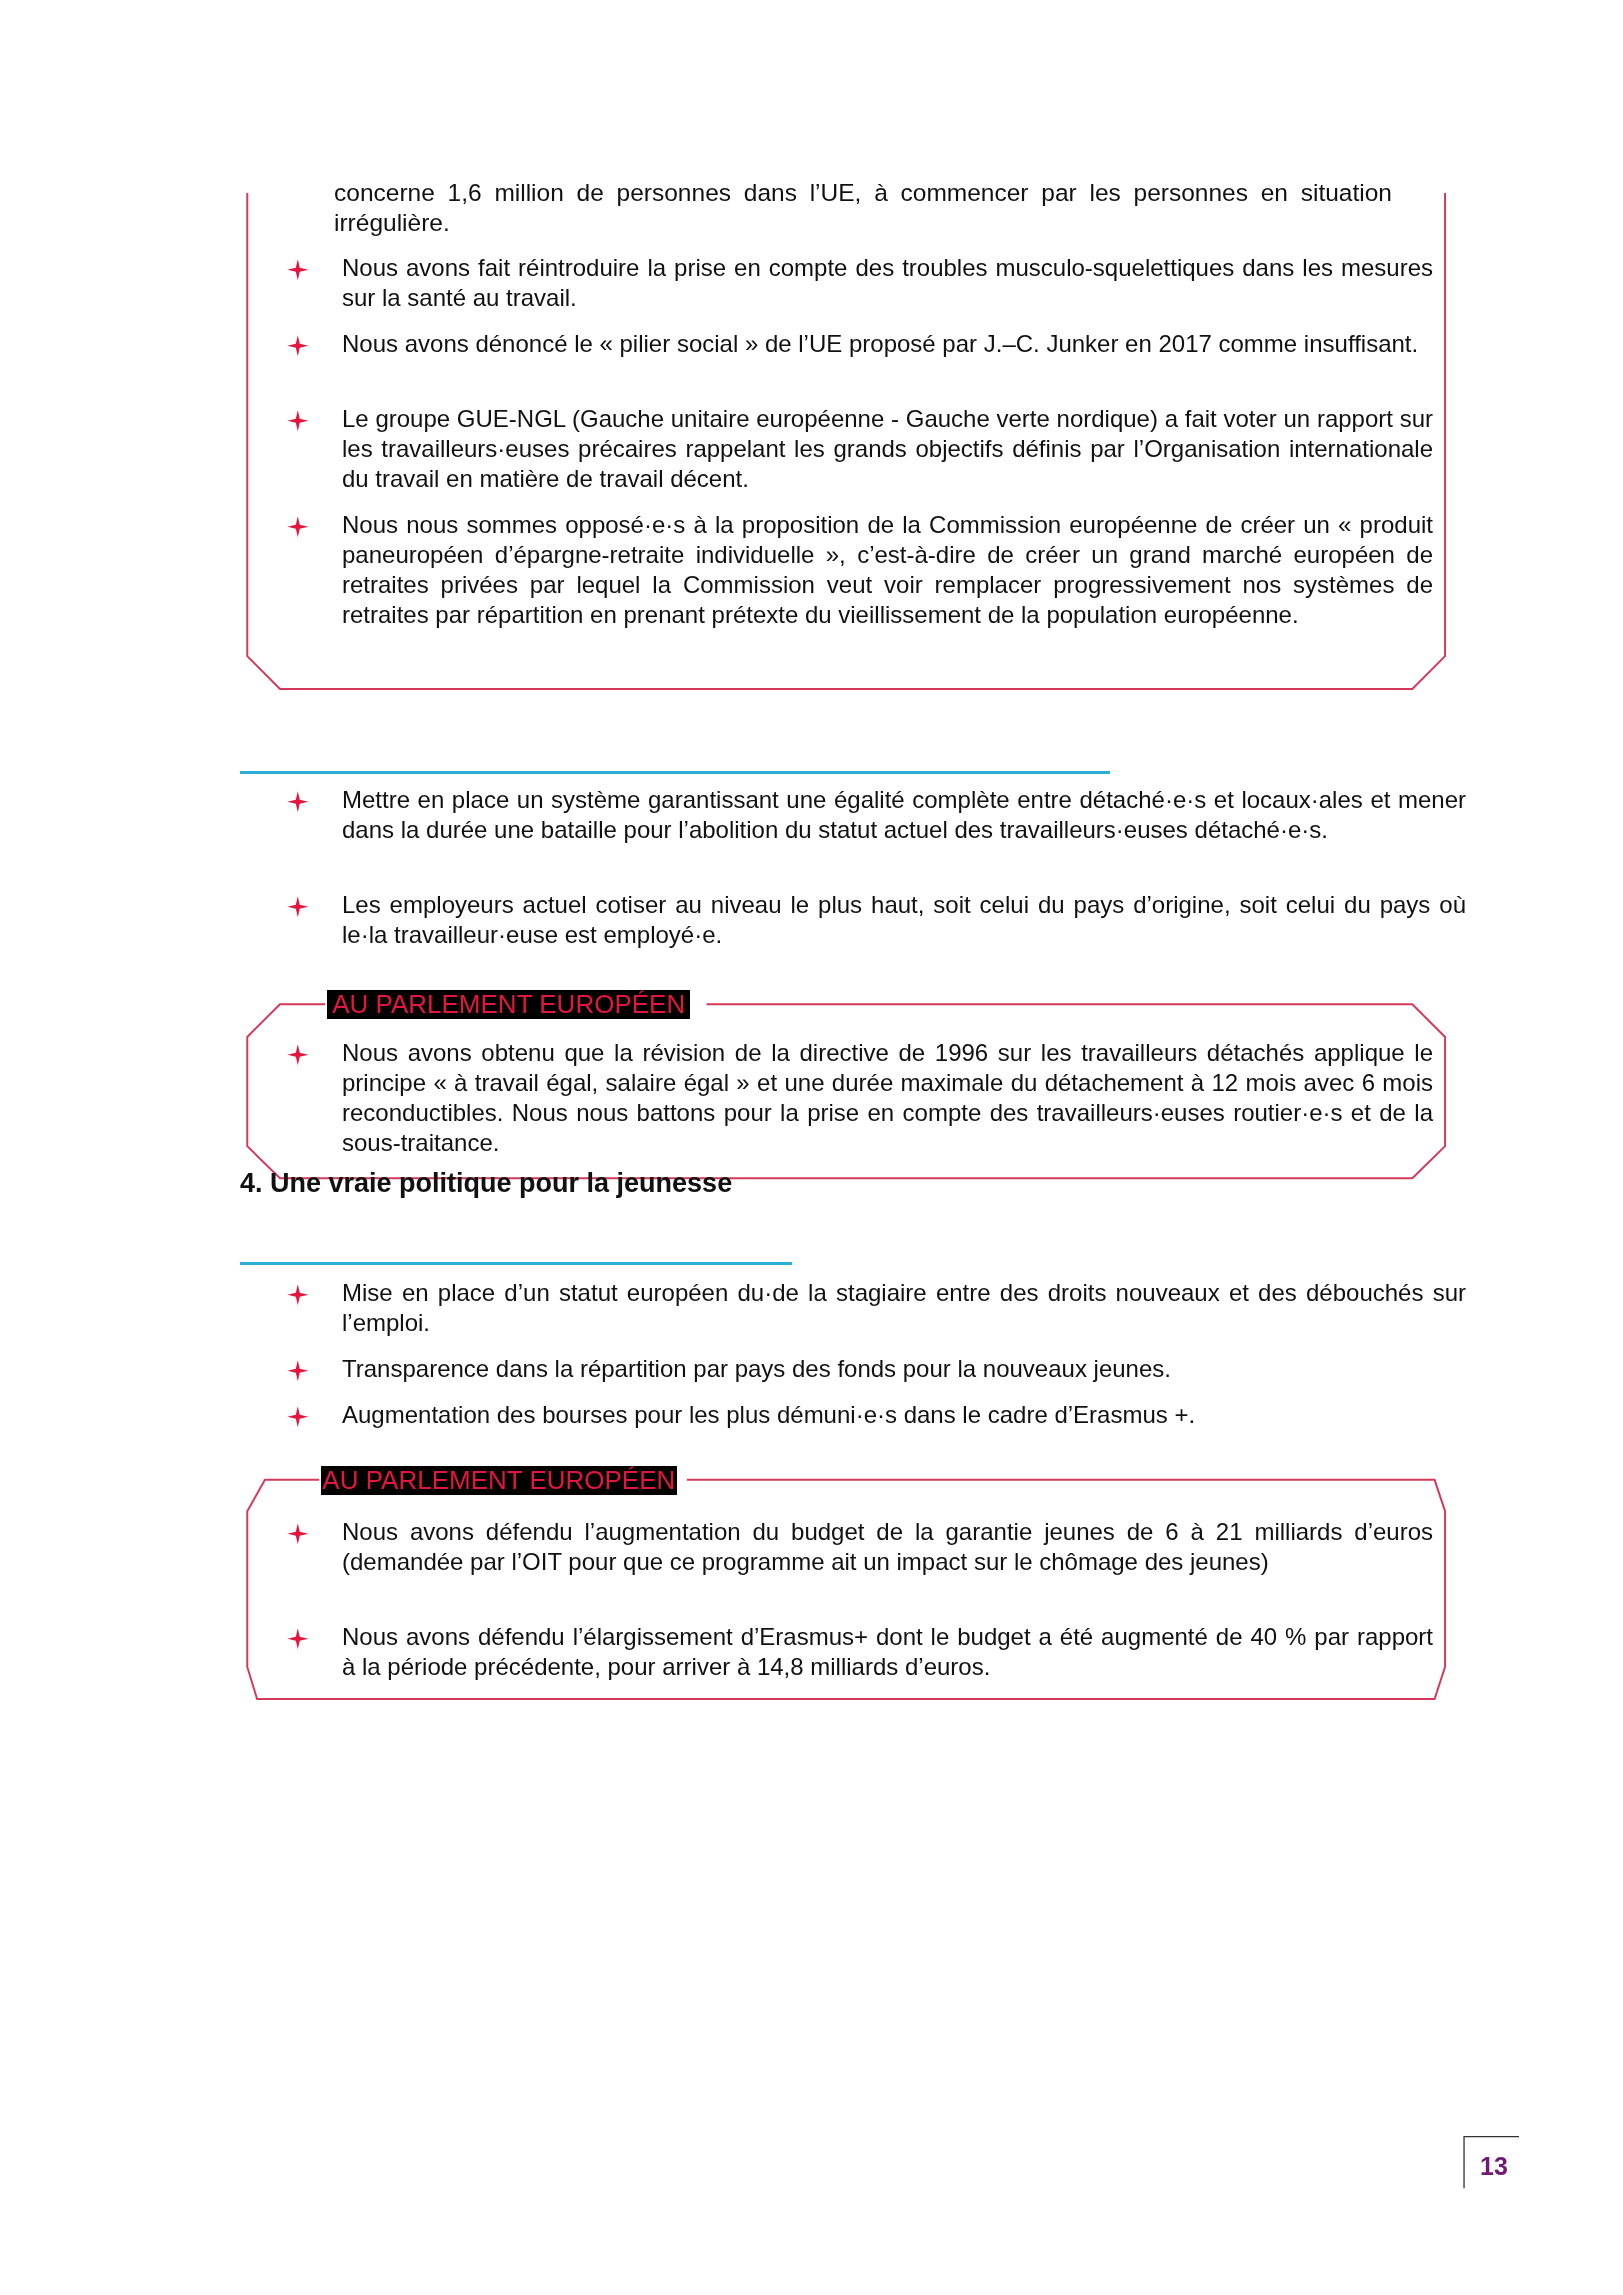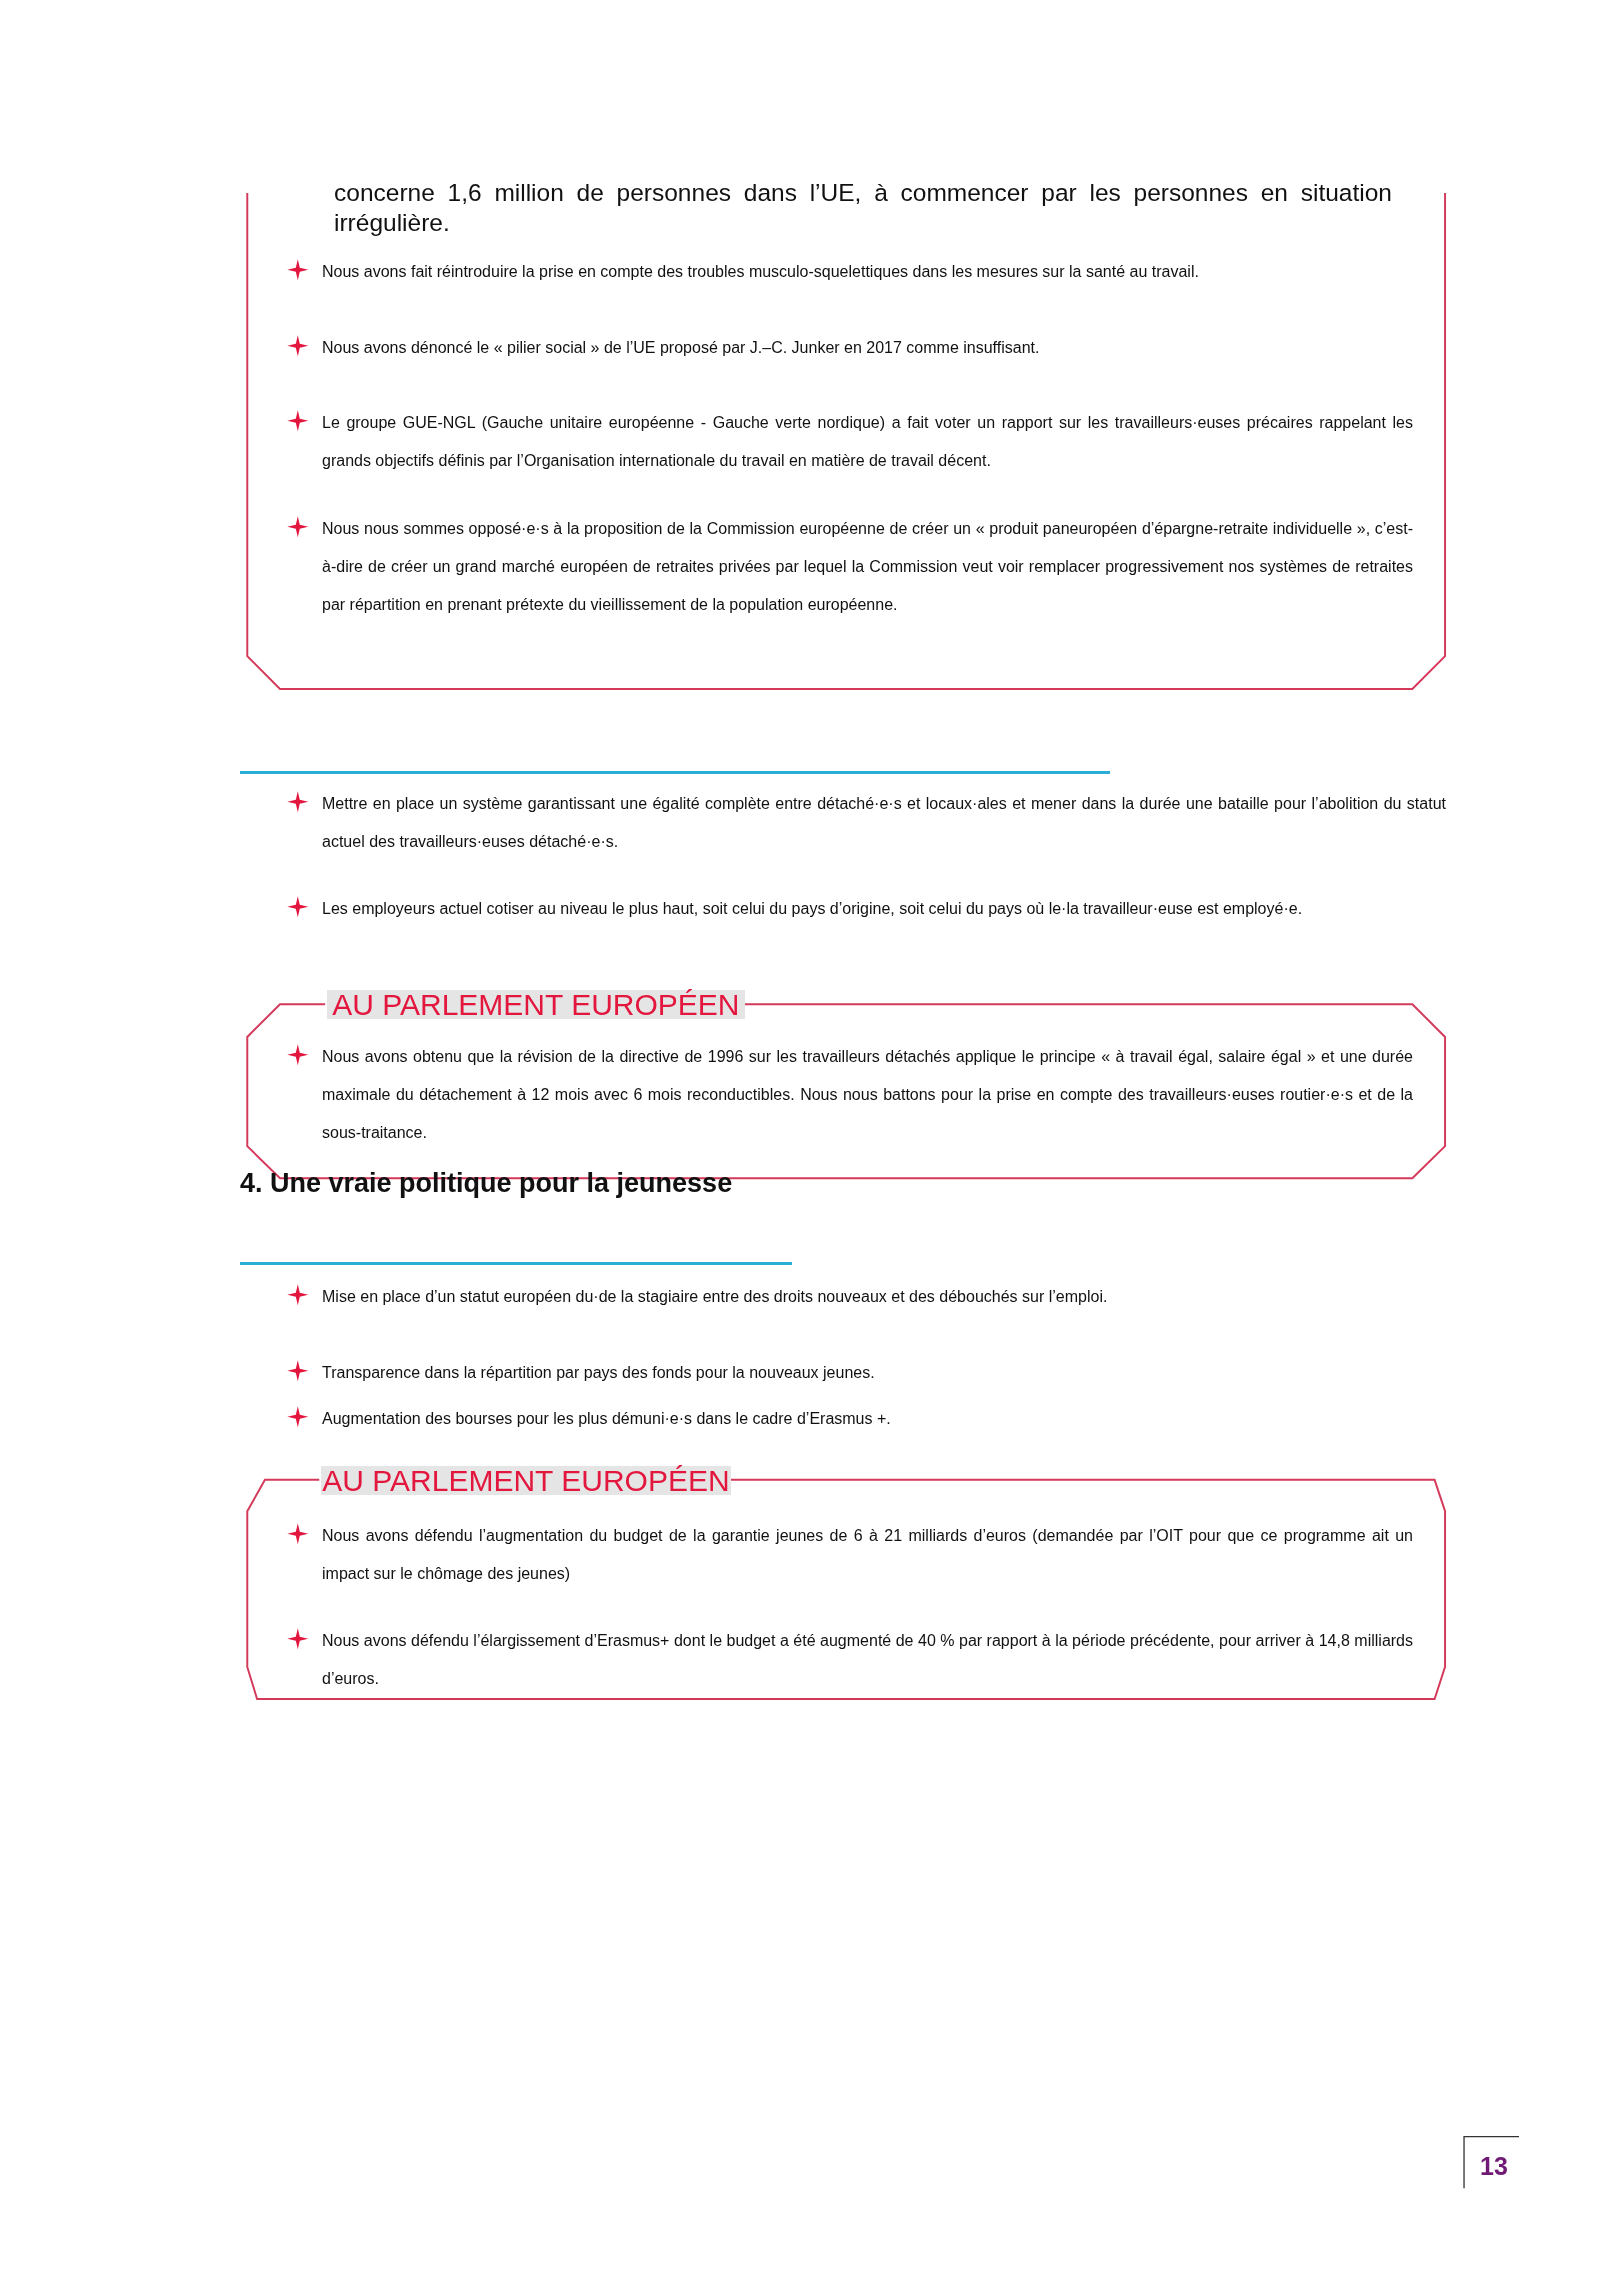--- a/index.html
+++ b/index.html
@@ -2,31 +2,31 @@
 <html style="font-size:10.5px"><head>
   <meta charset="utf-8">
   <style>
     html, body { margin: 0; padding: 0; background: #ffffff; }
     body { width: 1623px; height: 2295px; position: relative; overflow: hidden;
            font-family: "Liberation Sans", "DejaVu Sans", sans-serif; color: #111111; }
     .page { position: absolute; left: 0; top: 0; width: 1623px; height: 2295px; }
     svg.frame { position: absolute; left: 0; top: 0; pointer-events: none; }
     .item { position: absolute; left: 286px; width: 1139px; }
     .item .star { position: absolute; left: 0; top: 4.6px; width: 23.6px; height: 23.6px; }
-    .item .txt { position: absolute; left: 36px; width: 1091px; font-size: 16px; line-height: 38px;
+    .item .txt { position: absolute; left: 56px; width: 1091px; font-size: 24px; line-height: 30px;
                  text-align: justify; text-align-last: left; letter-spacing: 0; }
     .item.wide { width: 1171px; }
     .item.wide .txt { width: 1124px; }
     .cont { position: absolute; left: 334px; width: 1058px; font-size: 24.5px; line-height: 30px;
             text-align: justify; text-align-last: left; }
     .heading { position: absolute; left: 240px; font-size: 27px; font-weight: bold; line-height: 31px;
                color: #111111; white-space: nowrap; }
     .hline { position: absolute; height: 2.6px; background: #2aaed5; }
-    .label { position: absolute; font-size: 30px; color: #e3163e; line-height: 29px; white-space: nowrap;
-             background: #e5e5e5; padding: 0 5.2px; }
+    .label { position: absolute; font-size: 26px; color: #e3163e; line-height: 29px; white-space: nowrap;
+             background: #000000; padding: 0 5.2px; }
     .pgnum { position: absolute; left: 1480px; top: 2152px; font-size: 25px; color: #701a75; line-height: 29px; font-weight: bold; }
   </style>
 </head>
 <body>
 
 <div class="page">
 
   <svg class="frame" width="1623" height="2295" viewBox="0 0 2481 3508">
 
     <polyline points="378,295 378,1003 428,1053 2159,1053 2209,1003 2209,295" fill="none" stroke="#d4395a" stroke-width="3"></polyline>

